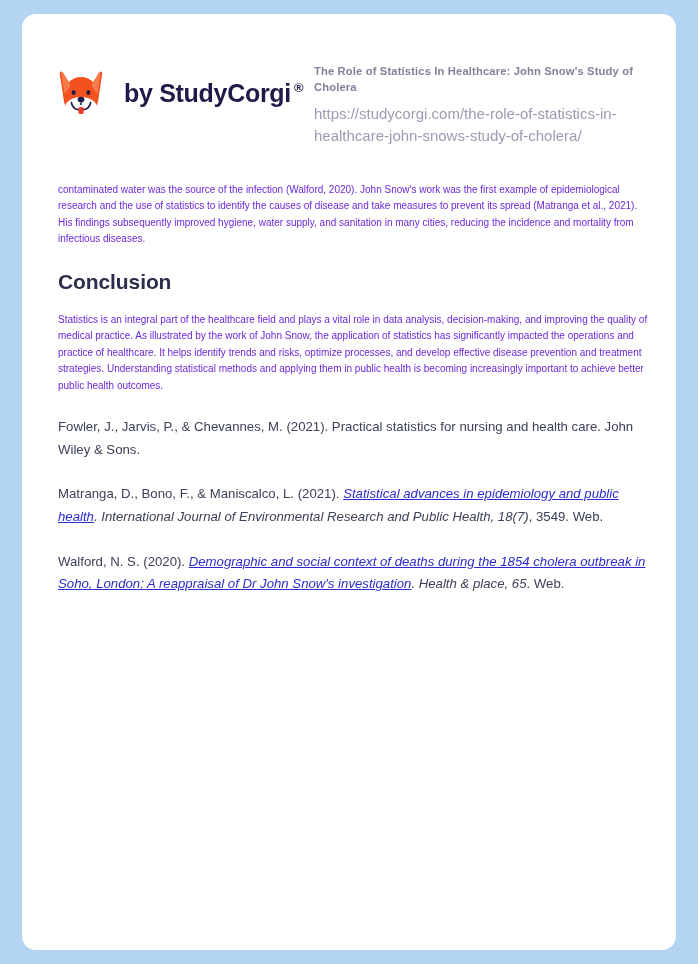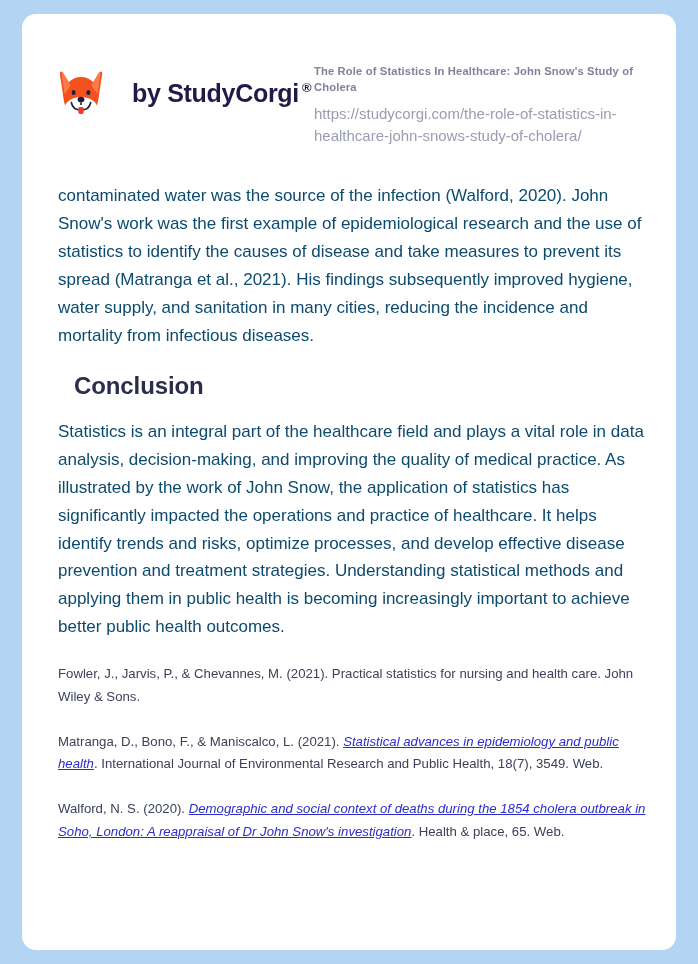--- a/index.html
+++ b/index.html
@@ -32,21 +32,21 @@
     height: 132px;
     display: flex;
     align-items: flex-start;
     justify-content: space-between;
     padding: 48px 22px 0 36px;
     box-sizing: border-box;
   }
   .brand {
     display: flex;
     align-items: center;
-    gap: 28px;
+    gap: 20px;
     margin-top: 6px;
   }
   .corgi-logo {
     width: 46px;
     height: 50px;
     display: block;
     flex: none;
   }
   .wordmark {
     font-size: 25px;
@@ -83,50 +83,51 @@
     margin: 7px 0 0 0;
     word-break: break-word;
   }
   .content {
     position: absolute;
     left: 36px;
     top: 168px;
     width: 596px;
   }
   p.body-par {
-    font-size: 17px;
+    font-size: 10px;
     line-height: 1.645;
-    color: #0c4a6e;
+    color: #6d28d9;
     margin: 0 0 22px 0;
     text-align: left;
   }
   h2.section-head {
-    font-size: 24px;
+    font-size: 21px;
     font-weight: bold;
     color: #2b2d4a;
-    margin: 16px 0 18px 16px;
+    margin: 16px 0 18px 0;
     letter-spacing: -0.1px;
   }
   h2.section-head.refs {
     margin-top: 22px;
     margin-bottom: 20px;
   }
   p.ref-entry {
     font-size: 13.2px;
     line-height: 1.72;
     color: #3d4159;
     margin: 16px 0 22px 0;
   }
   .ref-link {
     color: #2c2ccc;
     font-style: italic;
     text-decoration: underline;
     cursor: pointer;
   }
   .ital {
+    font-style: italic;
   }
 </style>
 </head>
 <body>
 
 <div class="page-card">
 
   <div class="header">
 
     <div class="brand">

